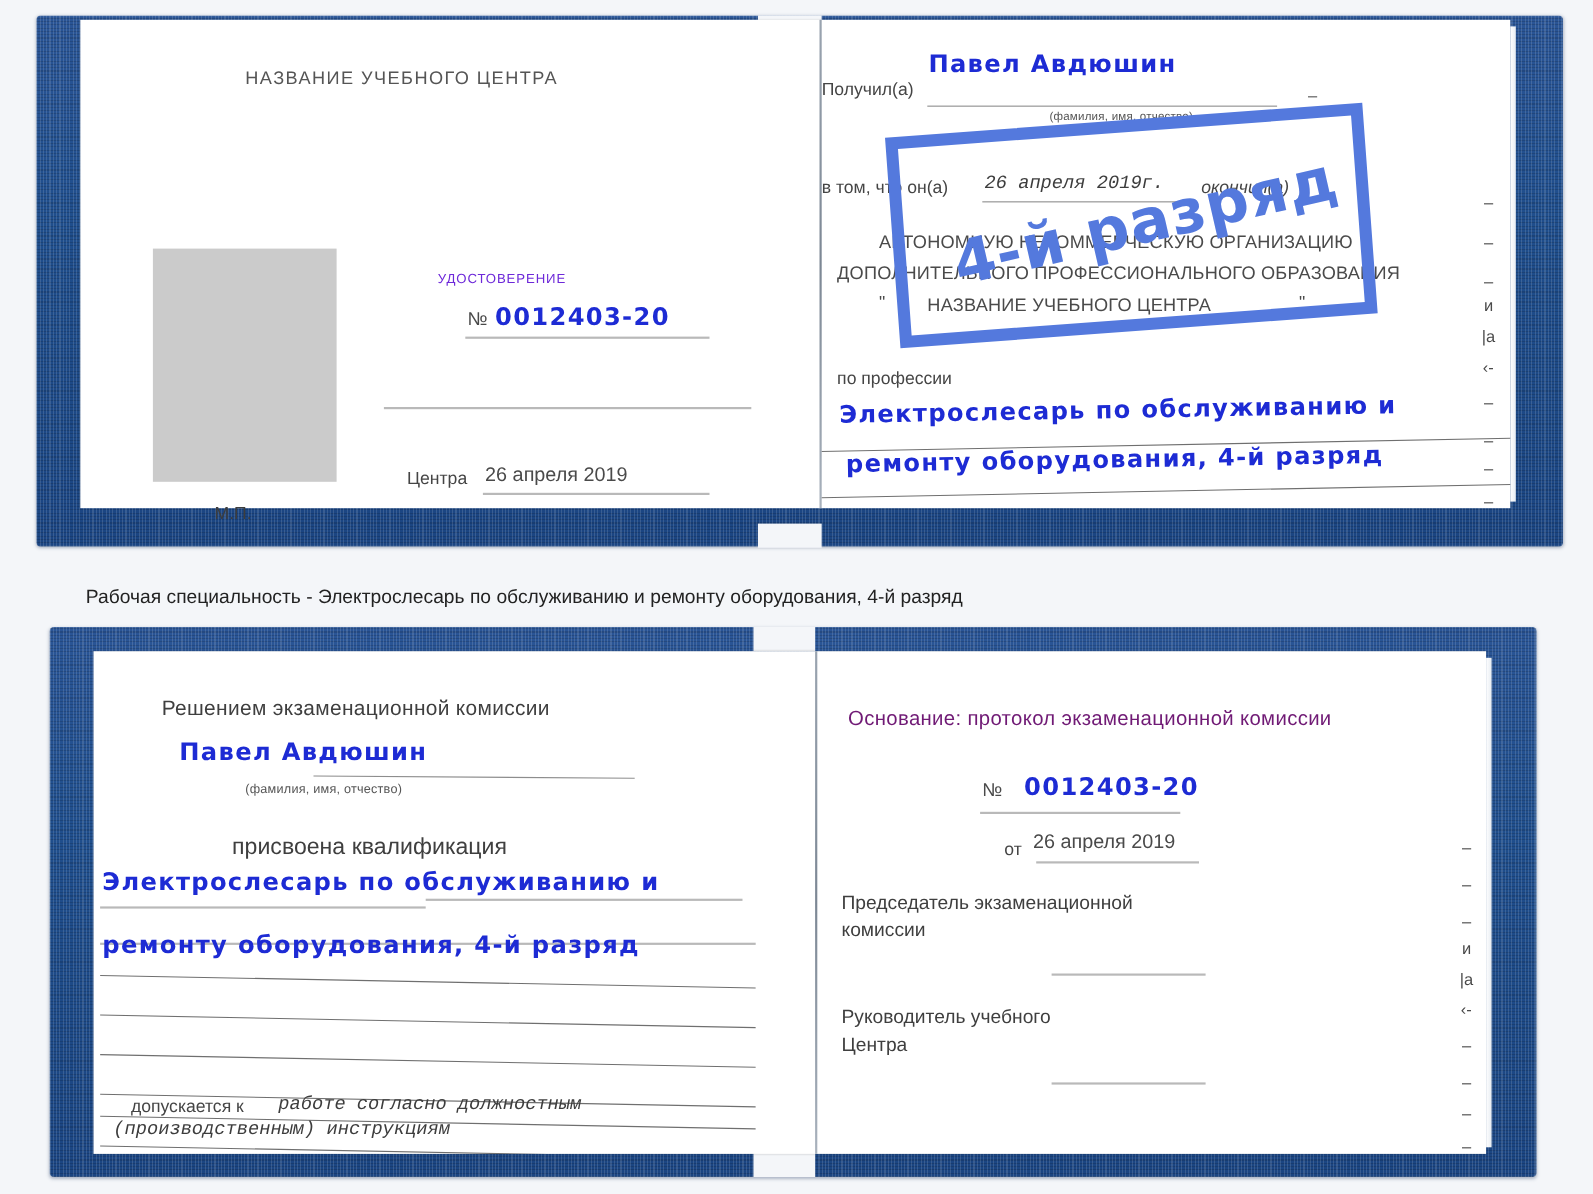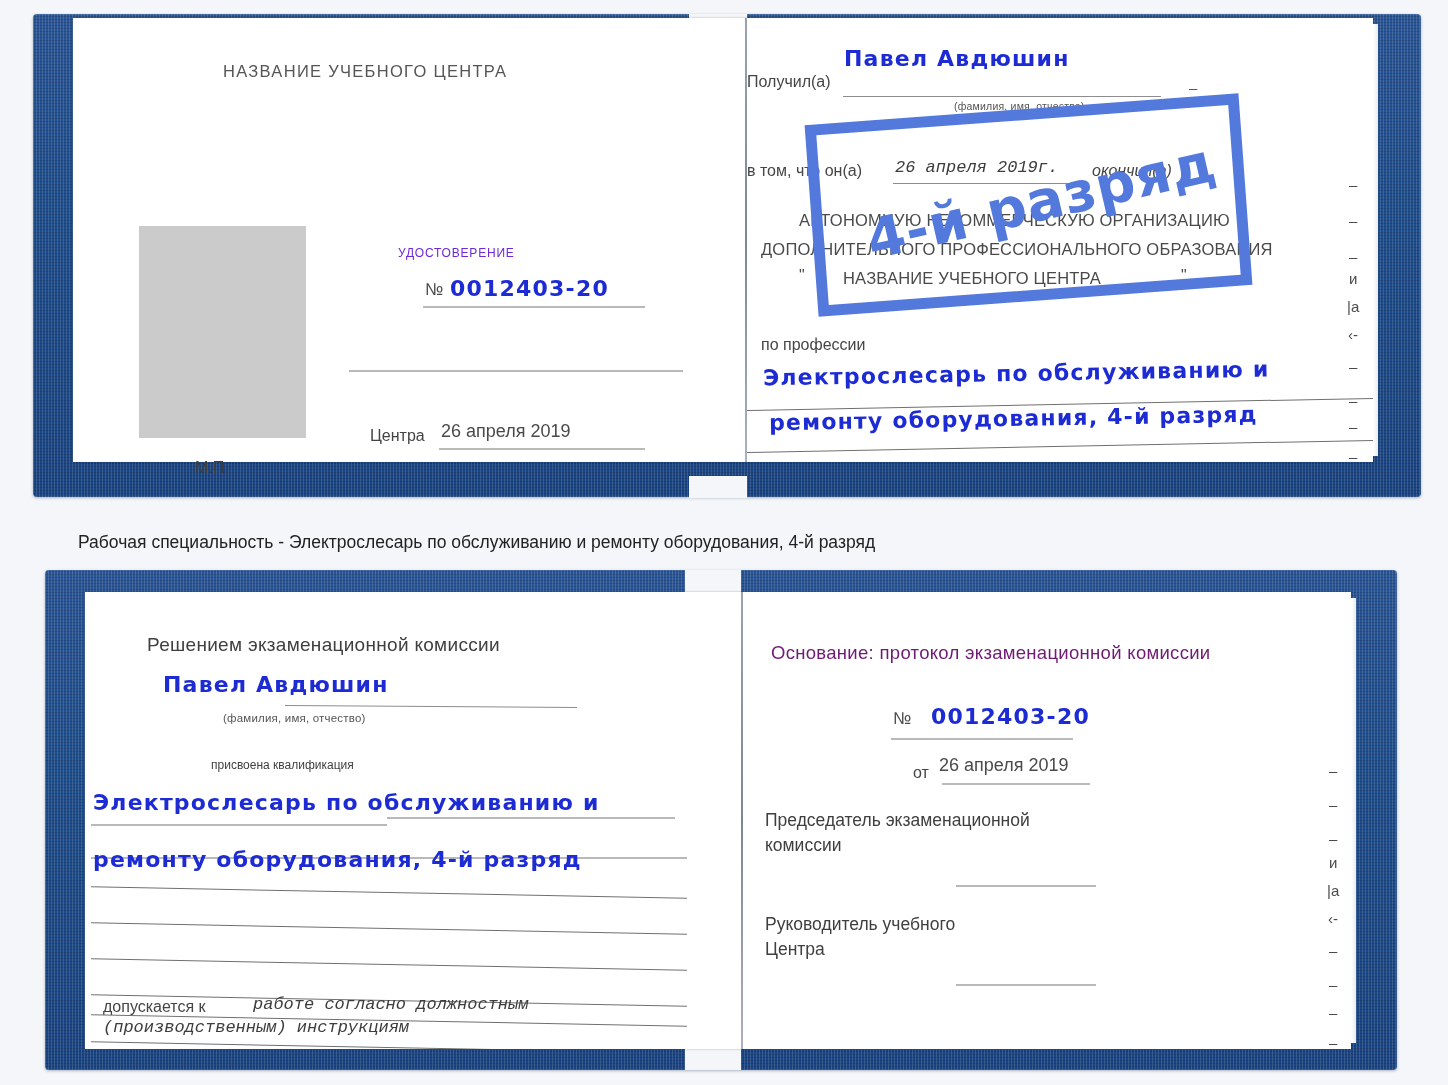--- a/index.html
+++ b/index.html
@@ -188,35 +188,35 @@
     <div class="spine-line" style="left:656px;"></div>
 
     <div style="position:absolute;left:0;top:0;width:656px;height:457px;overflow:hidden;">
 
       <div class="txt" style="left:62px;top:42px;font-size:19px;letter-spacing:.3px;color:#3f3f3f;">Решением экзаменационной комиссии</div>
 
       <div class="txt hand" style="left:78px;top:80px;">Павел Авдюшин</div>
       <div class="rule dark" style="left:200px;top:114px;width:292px;transform:rotate(.4deg);"></div>
       <div class="txt tiny" style="left:138px;top:120px;font-size:11.5px;">(фамилия, имя, отчество)</div>
 
-      <div class="txt" style="left:126px;top:166px;font-size:12px;color:#3f3f3f;">присвоена квалификация</div>
+      <div class="txt" style="left:126px;top:166px;font-size:21px;color:#3f3f3f;">присвоена квалификация</div>
 
       <div class="txt hand" style="left:8px;top:198px;">Электрослесарь по обслуживанию и</div>
       <div class="rule" style="left:6px;top:232px;width:296px;"></div>
       <div class="rule" style="left:302px;top:225px;width:288px;"></div>
 
       <div class="rule" style="left:6px;top:265px;width:596px;"></div>
       <div class="txt hand" style="left:8px;top:255px;">ремонту оборудования, 4-й разряд</div>
 
       <div class="rule thin" style="left:6px;top:300px;width:596px;transform:rotate(1.1deg);"></div>
       <div class="rule thin" style="left:6px;top:336px;width:596px;transform:rotate(1.1deg);"></div>
       <div class="rule thin" style="left:6px;top:372px;width:596px;transform:rotate(1.1deg);"></div>
       <div class="rule thin" style="left:6px;top:408px;width:596px;transform:rotate(1.1deg);"></div>
 
-      <div class="txt lbl" style="left:18px;top:404px;top:406px;font-size:16px;">допускается к</div>
+      <div class="txt lbl" style="left:34px;top:404px;top:406px;font-size:16px;">допускается к</div>
       <div class="txt ital" style="left:168px;top:403px;">работе согласно должностным</div>
       <div class="rule thin" style="left:6px;top:428px;width:596px;transform:rotate(1.1deg);"></div>
       <div class="txt ital" style="left:18px;top:426px;">(производственным) инструкциям</div>
       <div class="rule thin" style="left:6px;top:455px;width:596px;transform:rotate(1.1deg);"></div>
     </div>
 
     <div style="position:absolute;left:658px;top:0;width:608px;height:457px;overflow:hidden;">
 
       <div class="txt" style="left:28px;top:50px;font-size:18.5px;letter-spacing:.3px;color:#701a75;">Основание: протокол экзаменационной комиссии</div>
 

